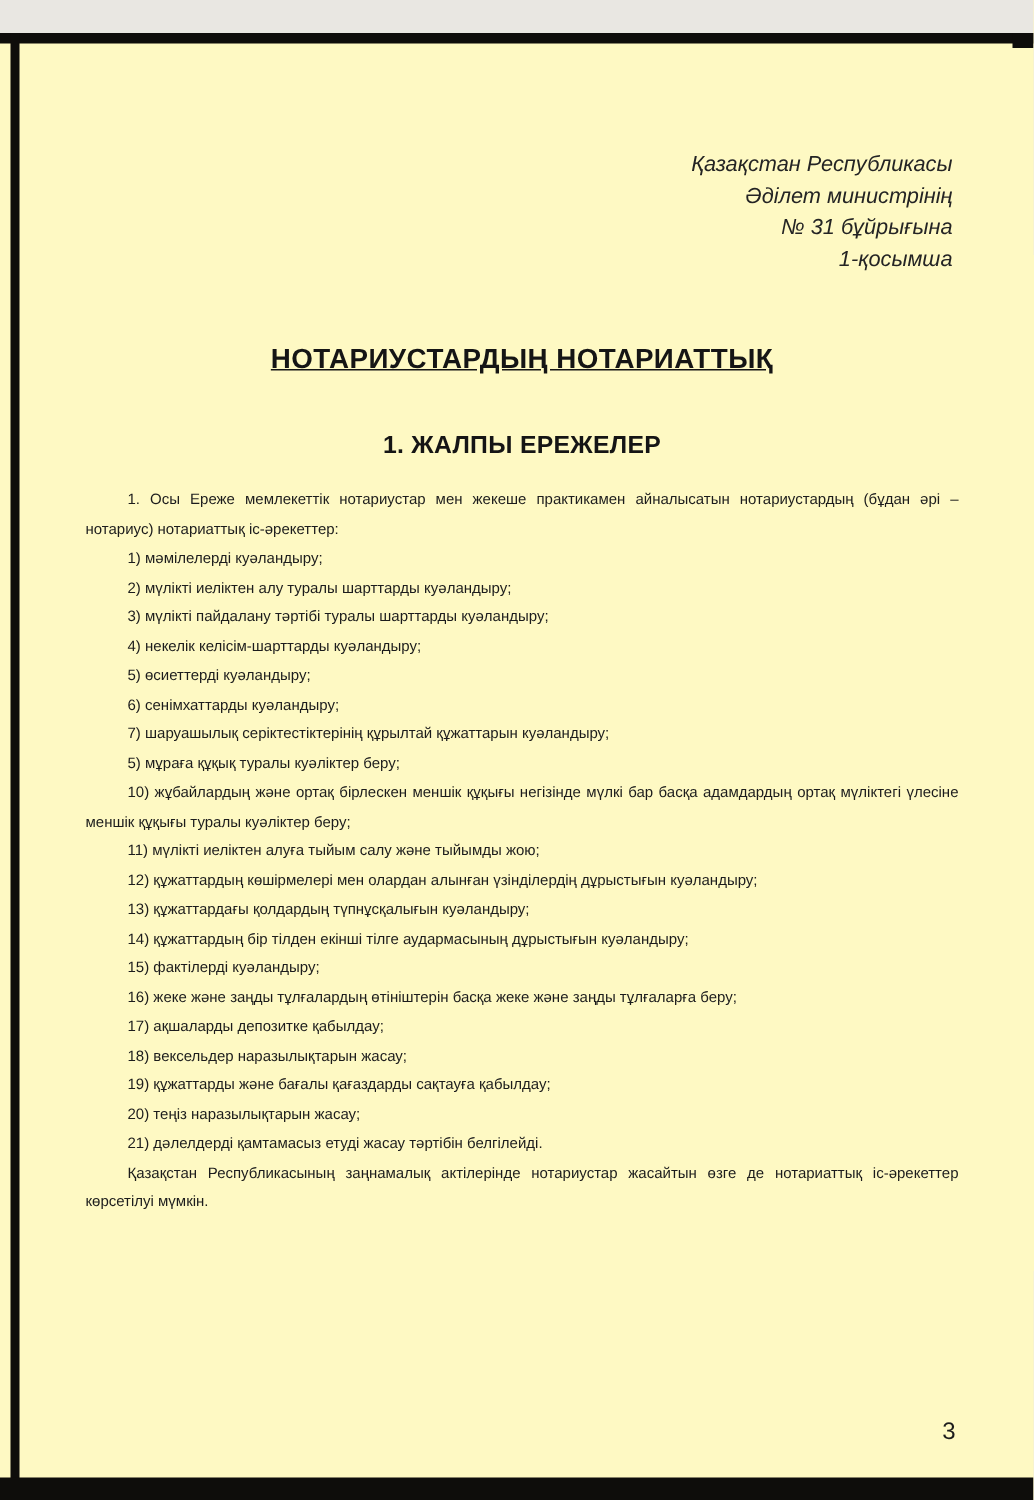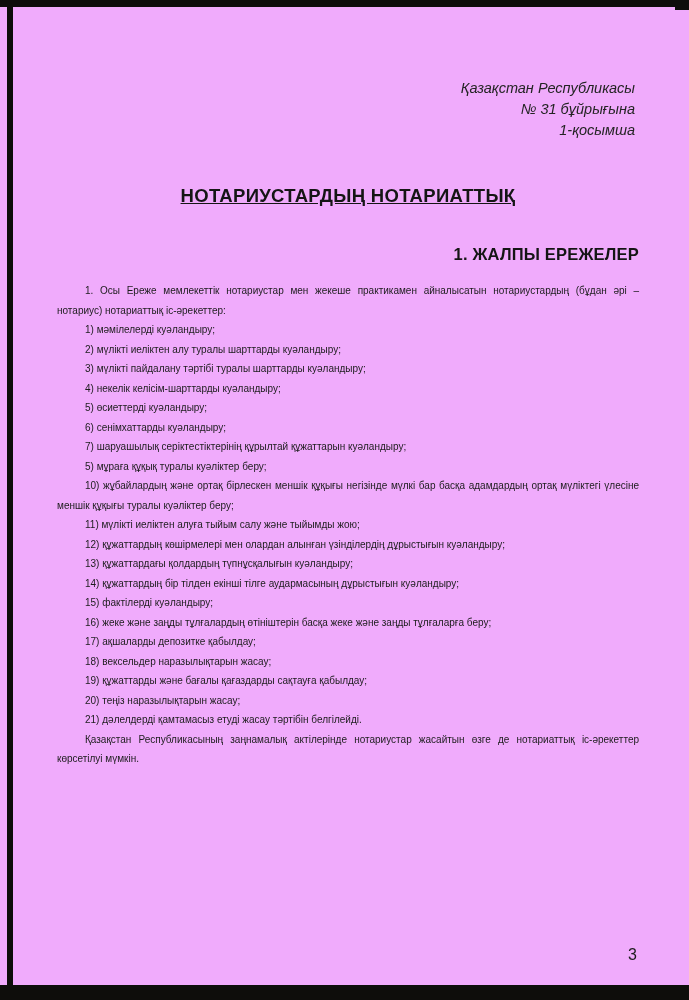--- a/index.html
+++ b/index.html
@@ -11,21 +11,22 @@
       height: 1000px;
       background: #e9e7e2;
       font-family: "Liberation Sans", sans-serif;
       color: #1c1c1c;
       position: relative;
       overflow: hidden;
     }
     .scan-page {
       position: absolute;
       inset: 0;
-      background: #f0abfc;
+      background: #fef9c3;
+      margin-top: 22px;
     }
     
     .edge {
       position: absolute;
       background: #0e0d0b;
       z-index: 5;
     }
     .edge-top { top: 0; left: 0; width: 689px; height: 7px; }
     .edge-left { top: 0; left: 7px; width: 6px; height: 1000px; }
     .edge-bottom { left: 0; bottom: 0; width: 689px; height: 15px; }
@@ -53,21 +54,21 @@
       text-align: center;
       font-size: 18.5px;
       font-weight: bold;
       line-height: 26px;
       letter-spacing: 0.3px;
       color: #151515;
       text-decoration: underline;
     }
     .section-heading {
       margin: 36px 0 0 0;
-      text-align: right;
+      text-align: center;
       font-size: 16.5px;
       font-weight: bold;
       letter-spacing: 0.2px;
       color: #151515;
     }
     .body-text {
       margin-top: 17px;
     }
     .para {
       margin: 0;
@@ -92,20 +93,21 @@
 <div class="scan-page">
   <div class="edge edge-top"></div>
   <div class="edge edge-left"></div>
   <div class="edge edge-bottom"></div>
   <div class="edge edge-corner-tr"></div>
 
   <div class="content">
 
     <div class="approval-block">
         <div class="approval-line">Қазақстан Республикасы</div>
+        <div class="approval-line">Әділет министрінің</div>
         <div class="approval-line">№ 31 бұйрығына</div>
         <div class="approval-line">1-қосымша</div>
       </div>
 
     <h1 class="doc-title">
       <span>НОТАРИУСТАРДЫҢ НОТАРИАТТЫҚ</span><br>
     </h1>
 
     <h2 class="section-heading">1. ЖАЛПЫ ЕРЕЖЕЛЕР</h2>
 

